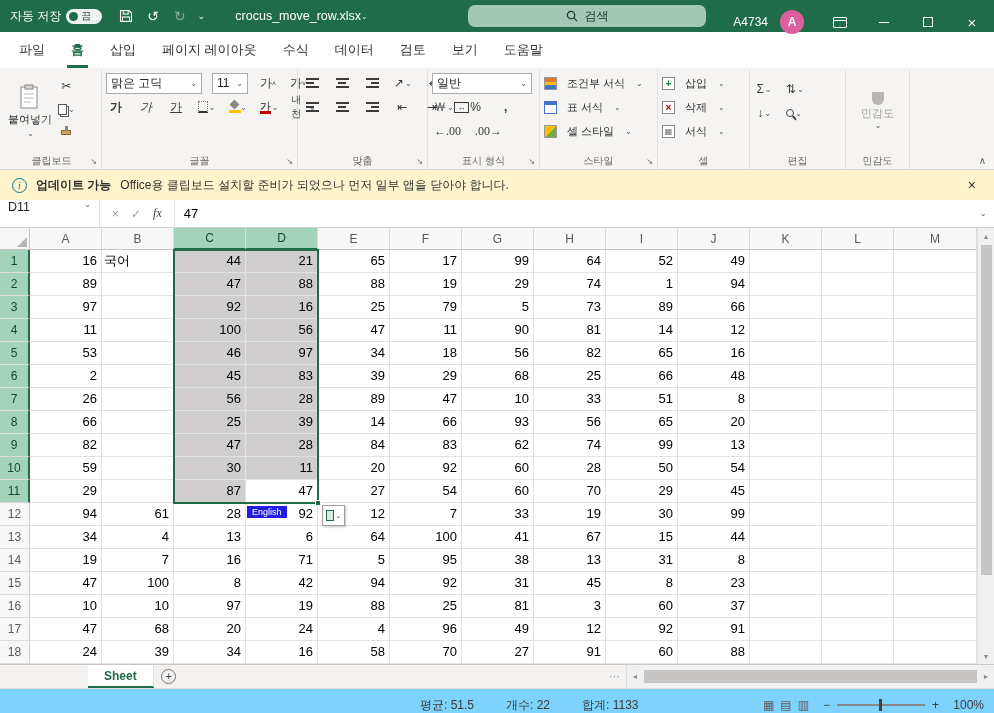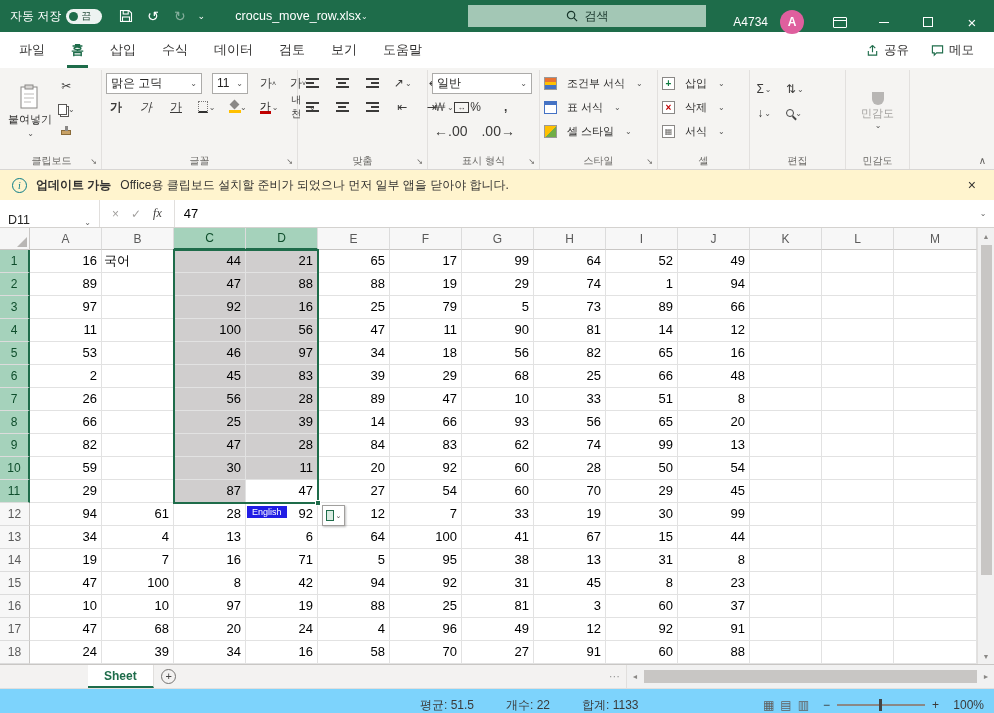--- a/index.html
+++ b/index.html
@@ -16,21 +16,21 @@
   .knob { width:9px; height:9px; border-radius:50%; background:#1E6C4A; }
   .tstate { color:#1E4634; font-size:10px; }
   .qat { display:flex; align-items:center; margin-left:10px; }
   .qbtn { width:27px; height:26px; display:flex; align-items:center; justify-content:center;
     font-size:14px; border-radius:2px; }
   .qbtn.dim { opacity:.45; }
   .qchev { font-size:9px; width:16px; }
   .filename { margin-left:26px; display:flex; align-items:center; font-size:12.5px; }
   .fchev { font-size:8px; opacity:.9; }
   .search-box { position:absolute; left:468px; top:5px; width:238px; height:22px;
-    background:#A3C7B5; border-radius:0; display:flex; align-items:center; justify-content:center;
+    background:#A3C7B5; border-radius:7px; display:flex; align-items:center; justify-content:center;
     gap:7px; color:#17352A; }
   .tright { margin-left:auto; display:flex; align-items:center; height:100%;margin-top:12px; }
   .uid { margin-right:12px; }
   .avatar { width:24px; height:24px; border-radius:50%; background:#DF5F9E; display:flex;
     align-items:center; justify-content:center; font-weight:bold; font-size:12px; margin-right:14px; }
   .winbtn { width:44px; height:32px; display:flex; align-items:center; justify-content:center; font-size:15px; }
   .i-window { width:14px; height:11px; border:1px solid #fff; border-radius:1px; position:relative; display:block; }
   .i-window::after { content:""; position:absolute; left:0; right:0; top:2px; height:1px; background:#fff; }
   .i-min { width:10px; height:1px; background:#fff; display:block; }
   .i-max { width:10px; height:10px; border:1px solid #fff; display:block; }
@@ -86,37 +86,37 @@
   .i-cellstyle { width:13px; height:13px; border:1px solid #999; display:block;
     background:linear-gradient(135deg,#FFC000 50%,#70AD47 50%); }
   .cellsq { width:13px; height:13px; border:1px solid #8A8886; background:#fff; display:flex;
     align-items:center; justify-content:center; font-size:10px; font-weight:bold; }
   .green{color:#107C41} .red{color:#C00000} .gray{color:#696764}
   .lbl11 { font-size:11px; color:#323130; }
   .mag { width:8px; height:8px; border:1.5px solid #444; border-radius:50%; position:relative; display:block; }
   .mag::after { content:""; position:absolute; width:5px; height:1.5px; background:#444; right:-4px; bottom:-2px; transform:rotate(45deg); }
   .i-shield { width:12px; height:13px; background:#B8B6B4; border-radius:0 0 6px 6px; display:block; }
   .collapse { position:absolute; right:8px; bottom:3px; font-size:10px; color:#605E5C; }
-  .tiny { font-size:14px; }
+  .tiny { font-size:12px;font-family:Liberation Serif, serif; }
 
   
   .notif { height:30px; flex:0 0 30px; background:#FFF4CE; display:flex; align-items:center;
     padding:0 12px; gap:9px; font-size:12px; color:#323130; }
   .info-ic { width:15px; height:15px; border-radius:50%; border:1.5px solid #0A7C86; color:#0A7C86;
     display:flex; align-items:center; justify-content:center; font-size:10px; font-style:italic;
     font-family:"Liberation Serif",serif; flex:0 0 15px; }
   .notif-title { font-weight:bold; }
   .notif-btn { border:1px solid #8A8886; background:transparent; padding:3px 22px; font-size:12px;
     color:#323130; margin-left:18px; font-family:inherit; }
   .notif-close { margin-left:auto; font-size:14px; color:#323130; padding:0 6px; }
 
   
   .fbar { height:28px; flex:0 0 28px; background:#fff; display:flex; align-items:stretch;
     border-bottom:1px solid #D4D2CF; }
-  .namebox { width:100px; display:flex; align-items:flex-end; justify-content:space-between;
+  .namebox { width:100px; display:flex; align-items:flex-start; justify-content:space-between;
     padding:0 8px; font-size:12.5px; color:#252423; border-right:1px solid #E1DFDD; }
   .nb-chev { font-size:8px; color:#666; }
   .f-icons { display:flex; align-items:center; gap:12px; padding:0 12px; border-right:1px solid #E1DFDD; }
   .f-x,.f-ck { color:#A19F9D; font-size:12px; }
   .f-fx { font-size:12px; color:#3B3A39; font-family:"Liberation Serif",serif; font-style:italic; }
   .f-value { flex:1; display:flex; align-items:center; padding-left:9px; font-size:13px; color:#000; }
   .f-chev { width:22px; display:flex; align-items:center; justify-content:center; font-size:8px; color:#666; }
 
   
   .gridwrap { flex:0 0 436px; height:436px; display:flex; position:relative; }
@@ -232,44 +232,26 @@
           <span class="i-max"></span>
         </span>
       <span class="winbtn">×</span>
     </div>
   </div>
 
   <div class="menubar">
     <div class="mtab">파일</div>
     <div class="mtab active">홈</div>
     <div class="mtab">삽입</div>
+    <div class="mtab">페이지 레이아웃</div>
     <div class="mtab">수식</div>
     <div class="mtab">데이터</div>
     <div class="mtab">검토</div>
     <div class="mtab">보기</div>
     <div class="mtab">도움말</div>
-    <div class="mb-right">
-      <div class="mb-btn">
-        <span style="display:flex;">
-          <svg width="13" height="13" viewBox="0 0 14 14" fill="none" stroke="#1E6C4A" stroke-width="1.2">
-              <path d="M7 9 V1.5 M7 1.5 L4 4.5 M7 1.5 L10 4.5"></path>
-              <path d="M2.5 7.5 V12 H11.5 V7.5"></path>
-            </svg>
-        </span>
-        <span>공유</span>
-      </div>
-      <div class="mb-btn">
-        <span style="display:flex;">
-          <svg width="13" height="13" viewBox="0 0 14 14" fill="none" stroke="#1E6C4A" stroke-width="1.2">
-              <path d="M1.5 2 H12.5 V9.5 H6 L3.5 12 V9.5 H1.5 Z"></path>
-            </svg>
-        </span>
-        <span>메모</span>
-      </div>
-    </div>
   </div>
 
   <div class="ribbon">
 
     <div class="rgroup g-clip">
       <div class="rgroup-body">
         <div class="big-btn">
           <svg width="22" height="26" viewBox="0 0 22 26">
               <rect x="2" y="3" width="16" height="21" fill="#fff" stroke="#8A8886"></rect>
               <rect x="6" y="1" width="8" height="4" fill="#D8D6D4" stroke="#8A8886"></rect>

